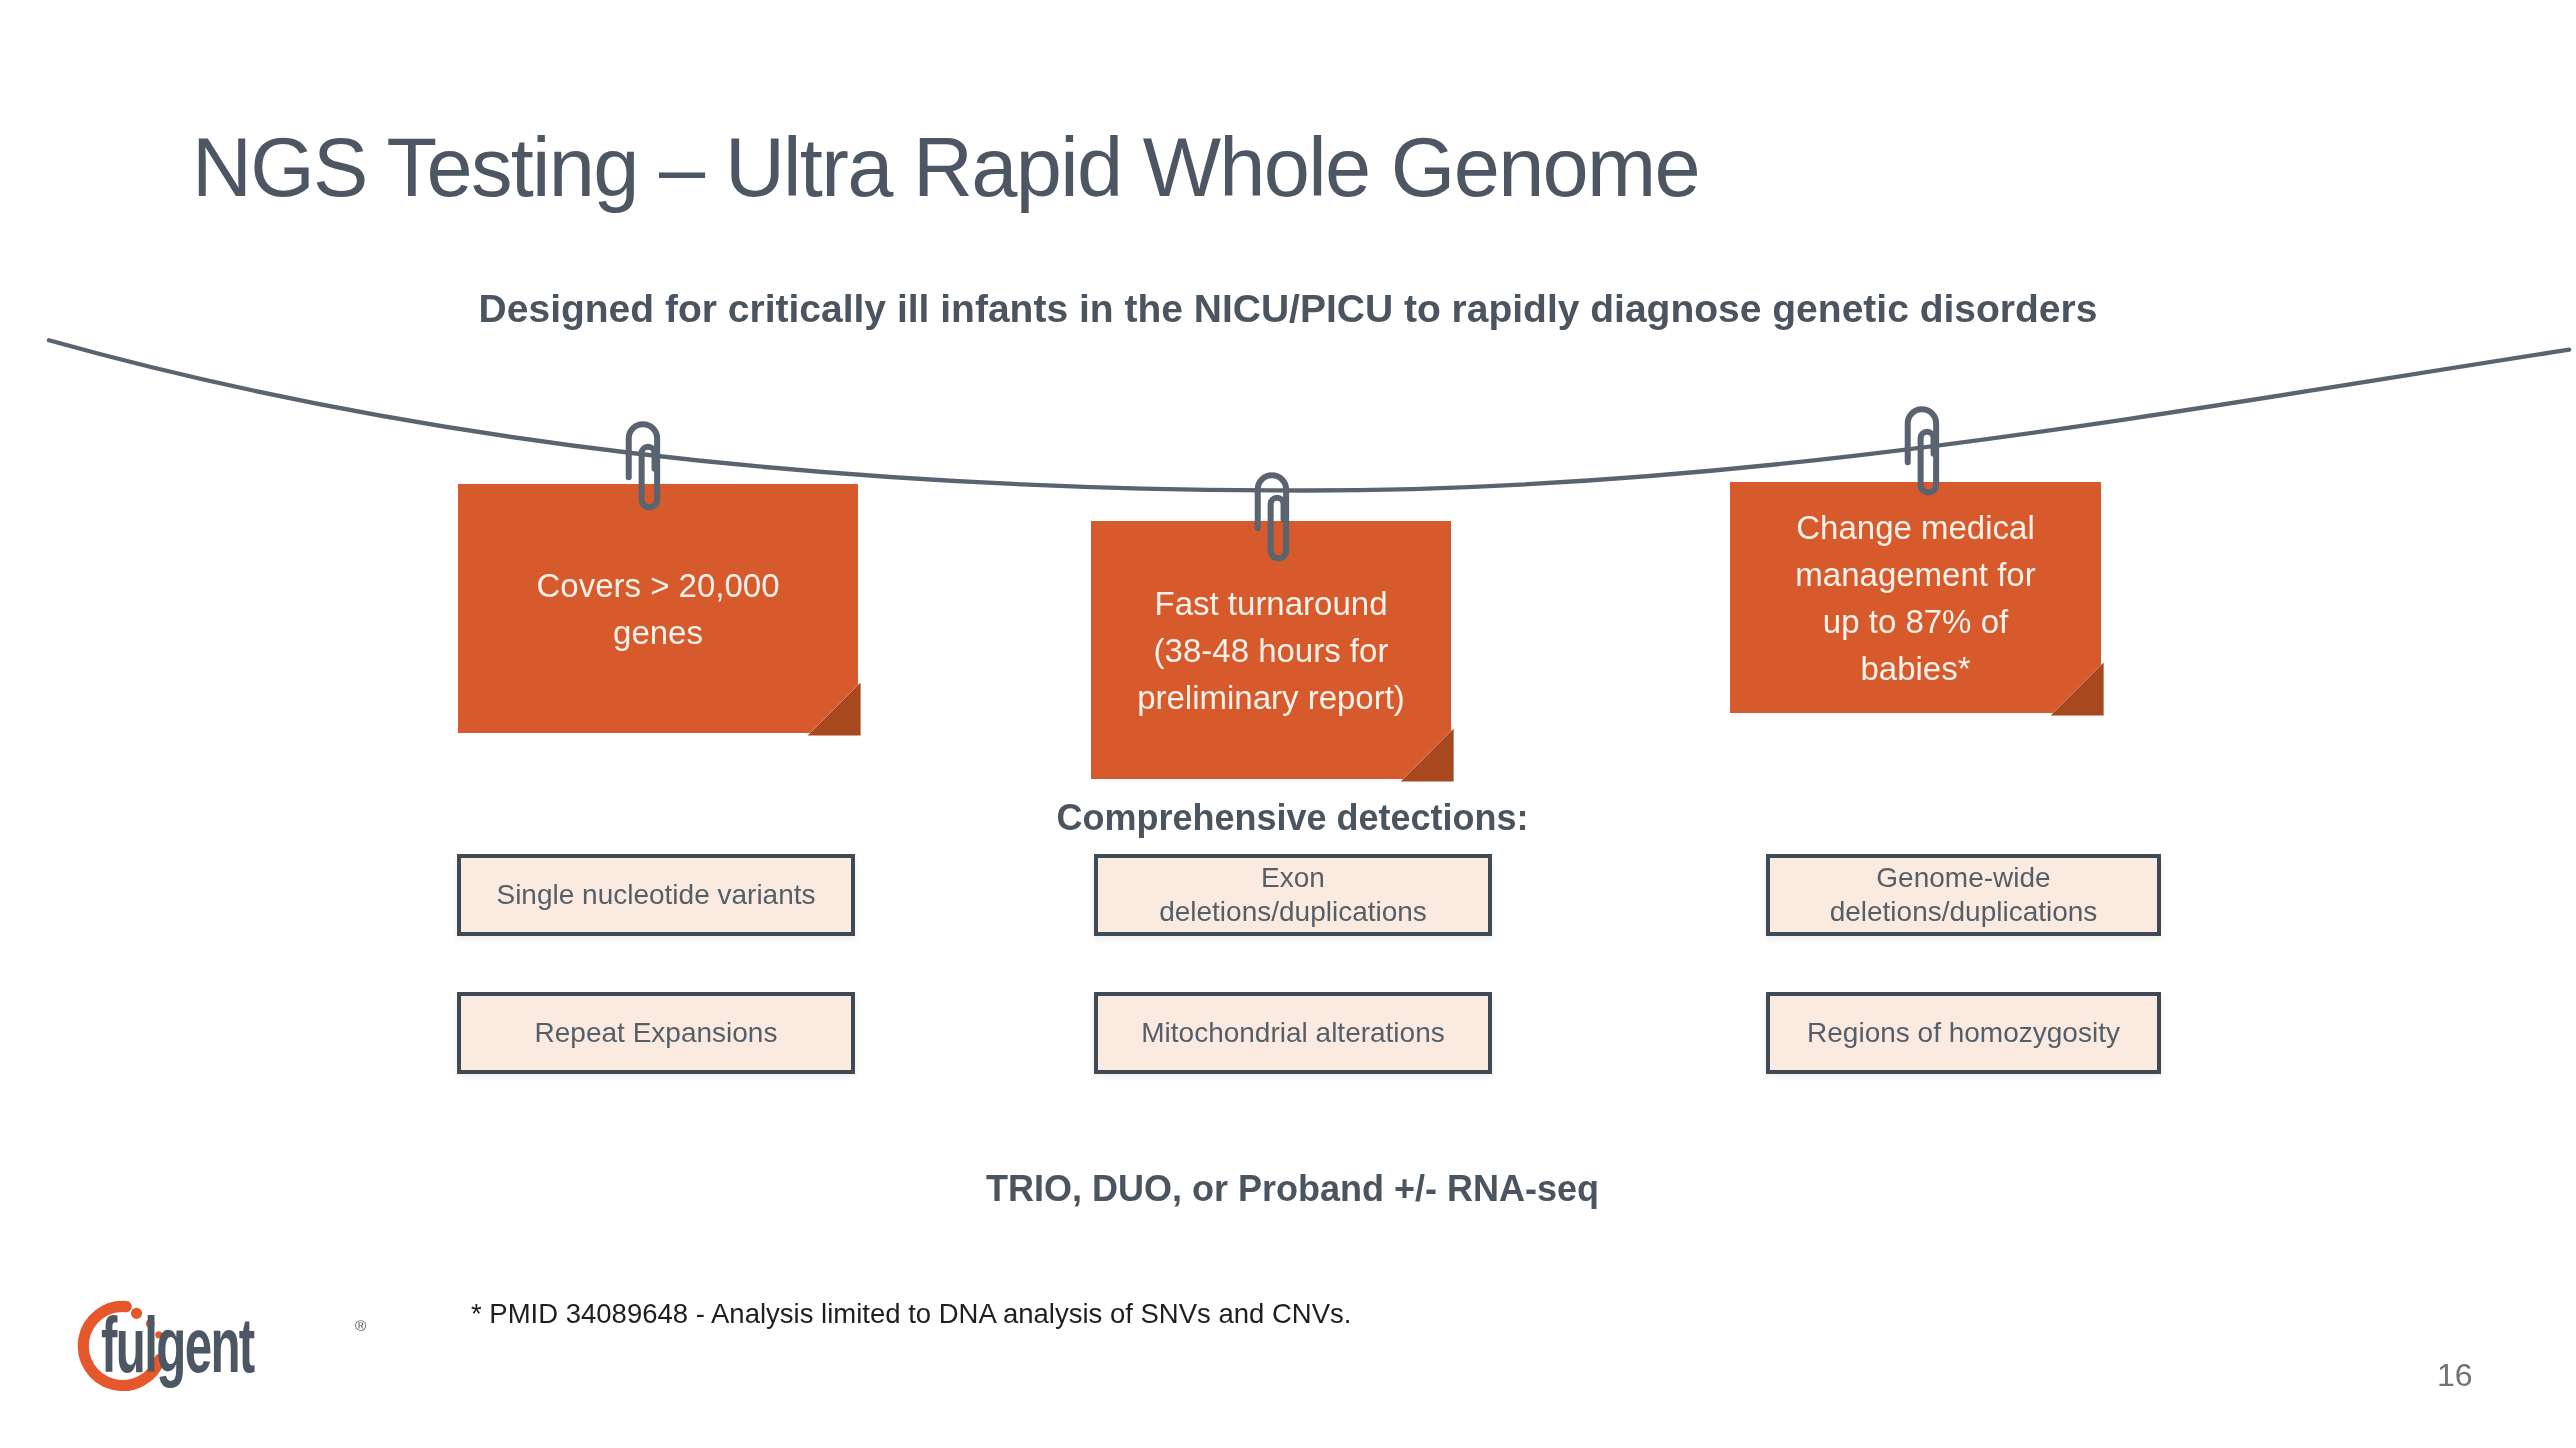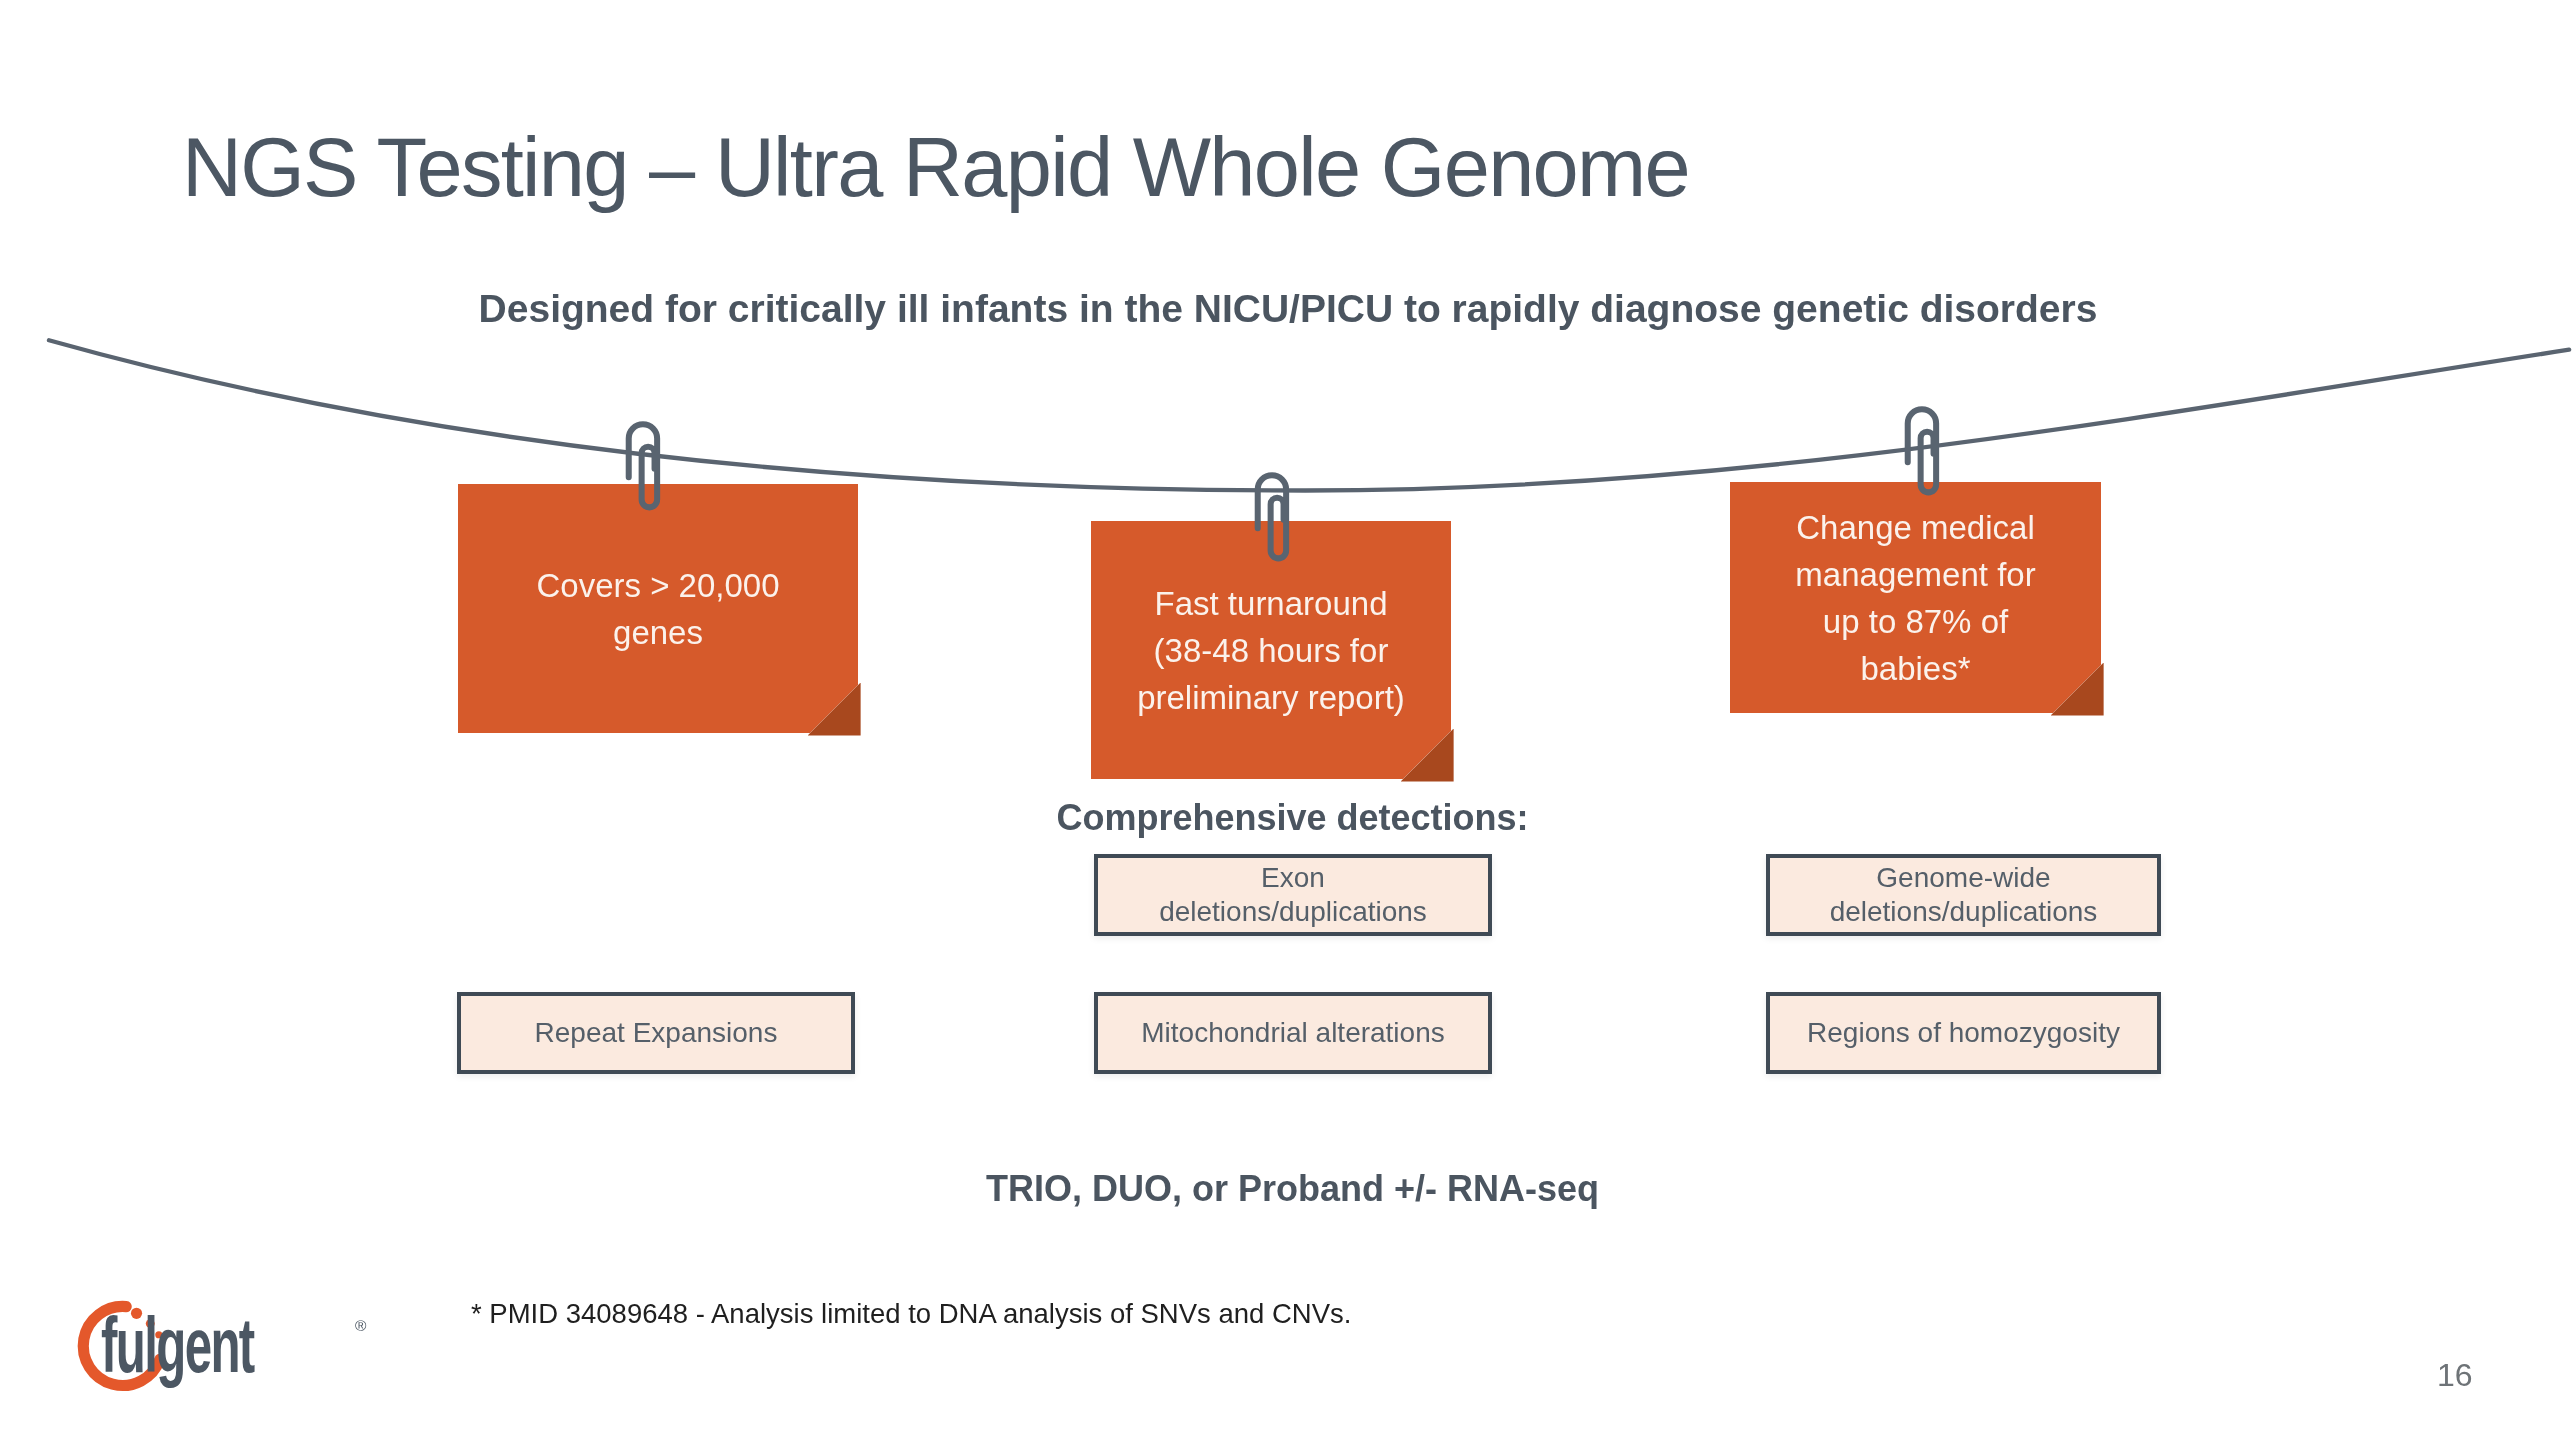--- a/index.html
+++ b/index.html
@@ -1,21 +1,21 @@
 <!DOCTYPE html>
 <html style="--note_orange: #D65A2B; --fold_dark: #A8481E; --slate: #4C5763; --text_dark: #4B5560; --box_border: #3F4A55; --box_fill: #FBEADF; --box_text: #555F69; --wire_gray: #5A6470; --note_text: #FBF2EC; --footnote_black: #1F1F1F; --page_gray: #6E7377; --logo_orange: #E4582B;font-size:13.7px"><head>
 <meta charset="utf-8">
 <style>
   html,body{margin:0;padding:0;background:#888;}
   .slide{
     position:relative;width:2576px;height:1449px;background:#ffffff;
     overflow:hidden;font-family:"Liberation Sans",sans-serif;
   }
   .title{
-    position:absolute;left:182px;top:120px;margin:0;
+    position:absolute;left:192px;top:120px;margin:0;
     font-size:83px;font-weight:400;letter-spacing:-1.7px;
     color:var(--slate);line-height:1.15;
   }
   .subtitle{
     position:absolute;left:0;top:287px;width:2576px;text-align:center;
     font-size:39px;font-weight:700;color:var(--text_dark);
   }
   .wire{position:absolute;left:0;top:0;z-index:1;}
   .clip{position:absolute;z-index:3;}
   .clip-1{left:620px;top:417px;}
@@ -123,20 +123,23 @@
     <div class="note-bg"></div>
     <div class="curl"></div>
     <div class="note-text">Change medical
 management for
 up to 87% of
 babies*</div>
   </div>
 
   <div class="det-heading">Comprehensive detections:</div>
 
+  <div class="det-box r1 c1">
+    <span>Single nucleotide variants</span>
+  </div>
   <div class="det-box r1 c2">
     <span>Exon
 deletions/duplications</span>
   </div>
   <div class="det-box r1 c3">
     <span>Genome-wide
 deletions/duplications</span>
   </div>
   <div class="det-box r2 c1">
     <span>Repeat Expansions</span>

